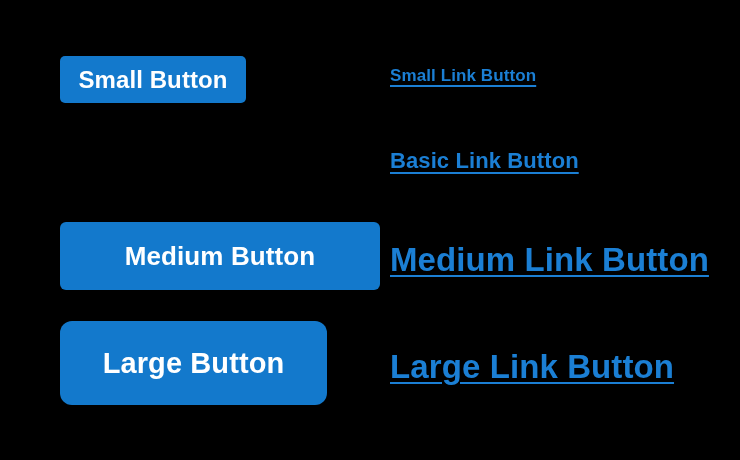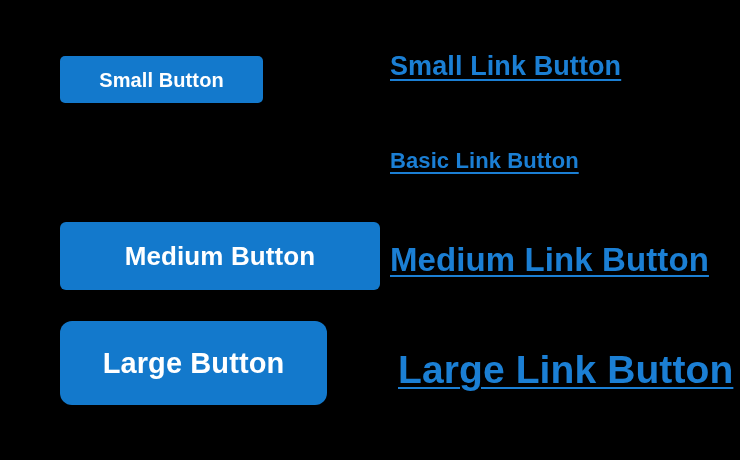--- a/index.html
+++ b/index.html
@@ -36,23 +36,23 @@
     letter-spacing: 0.1px;
     text-align: center;
     cursor: pointer;
     padding: 0;
     line-height: 1;
     user-select: none;
   }
 
   .btn-small {
     top: 56px;
-    width: 203px;
+    width: 186px;
     height: 47px;
-    font-size: 20px;
+    font-size: 24px;
     border-radius: 5px;
   }
 
   .btn-basic {
     top: 135px;
     width: 210px;
     height: 53px;
     font-size: 22px;
     border-radius: 5px;
   }
@@ -86,24 +86,24 @@
     text-underline-offset: 4px;
     letter-spacing: 0.1px;
     white-space: nowrap;
     cursor: pointer;
     background: transparent;
     border: none;
     padding: 0;
     line-height: 1.2;
   }
 
-  .link-small  { top: 50px;  font-size: 27px; }
+  .link-small  { top: 66px;  font-size: 17px; }
   .link-basic  { top: 148px; font-size: 22px; }
   .link-medium { top: 240px; font-size: 33px; }
-  .link-large  { top: 347px; font-size: 39px; margin-left: 8px; }
+  .link-large  { top: 347px; font-size: 33px; }
 </style>
 </head>
 <body>
 
 <div id="stage">
 
   <button class="btn btn-small">Small Button</button>
 
 
   <button class="btn btn-medium">Medium Button</button>

